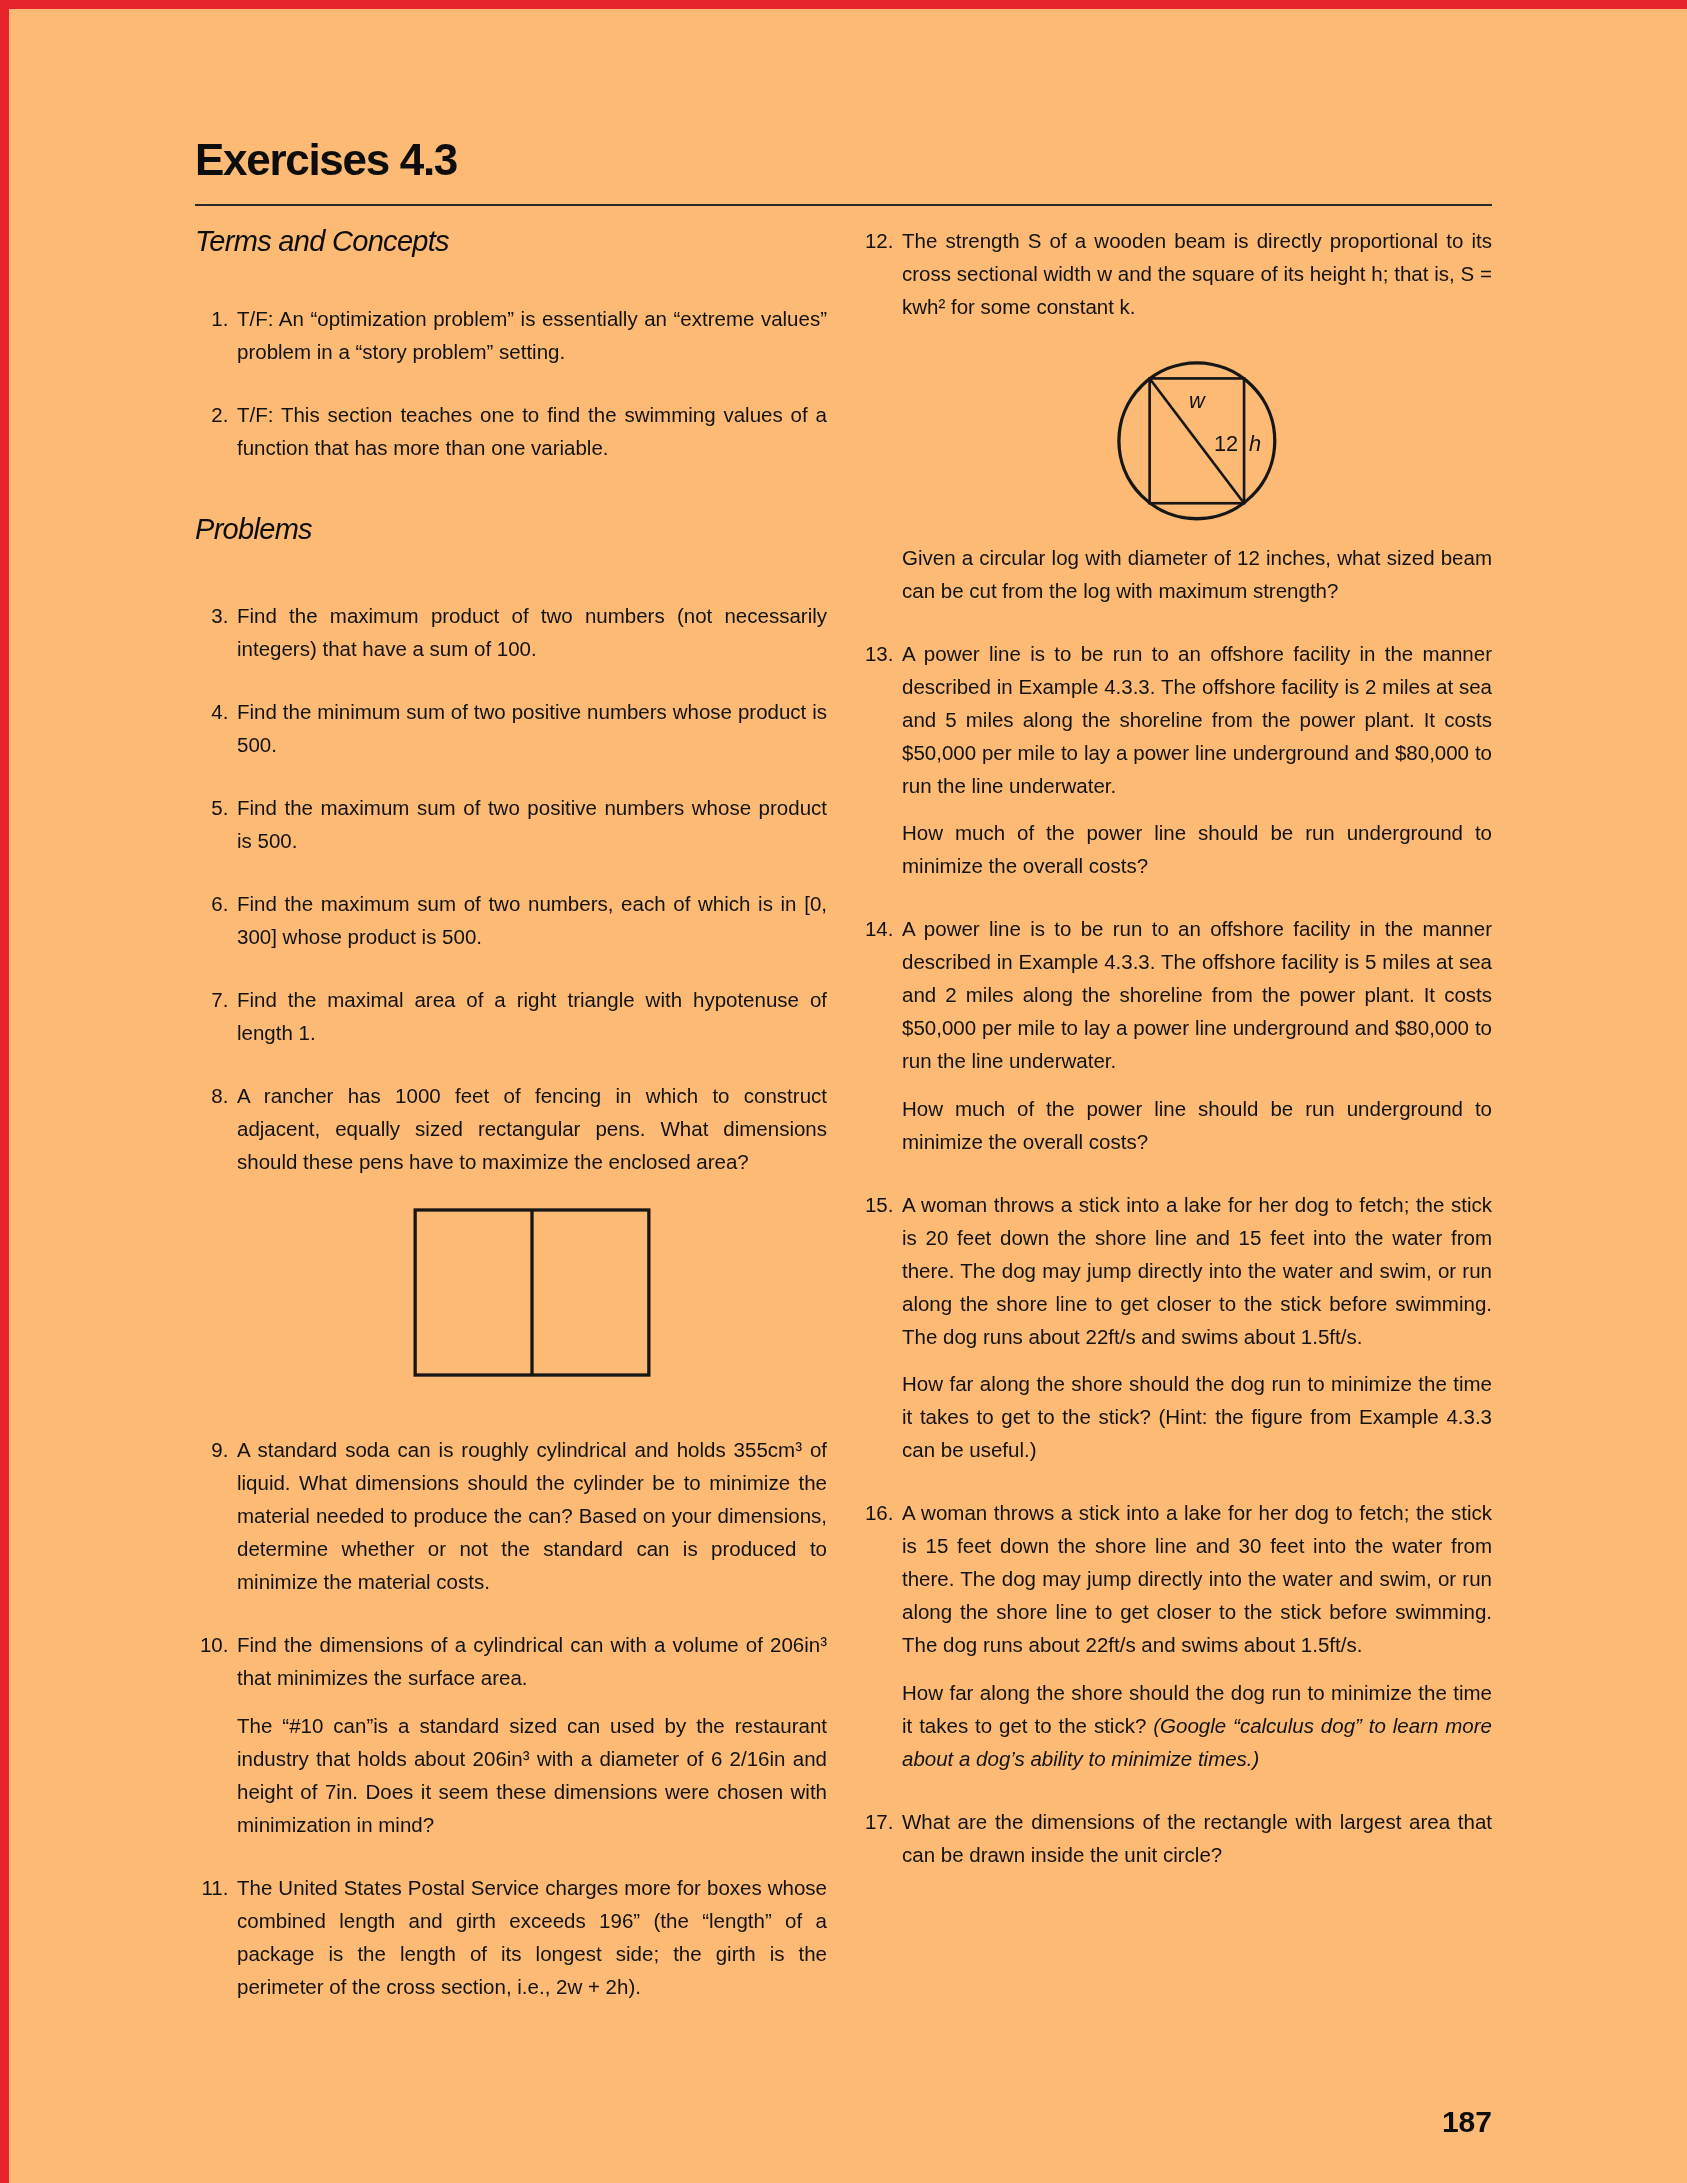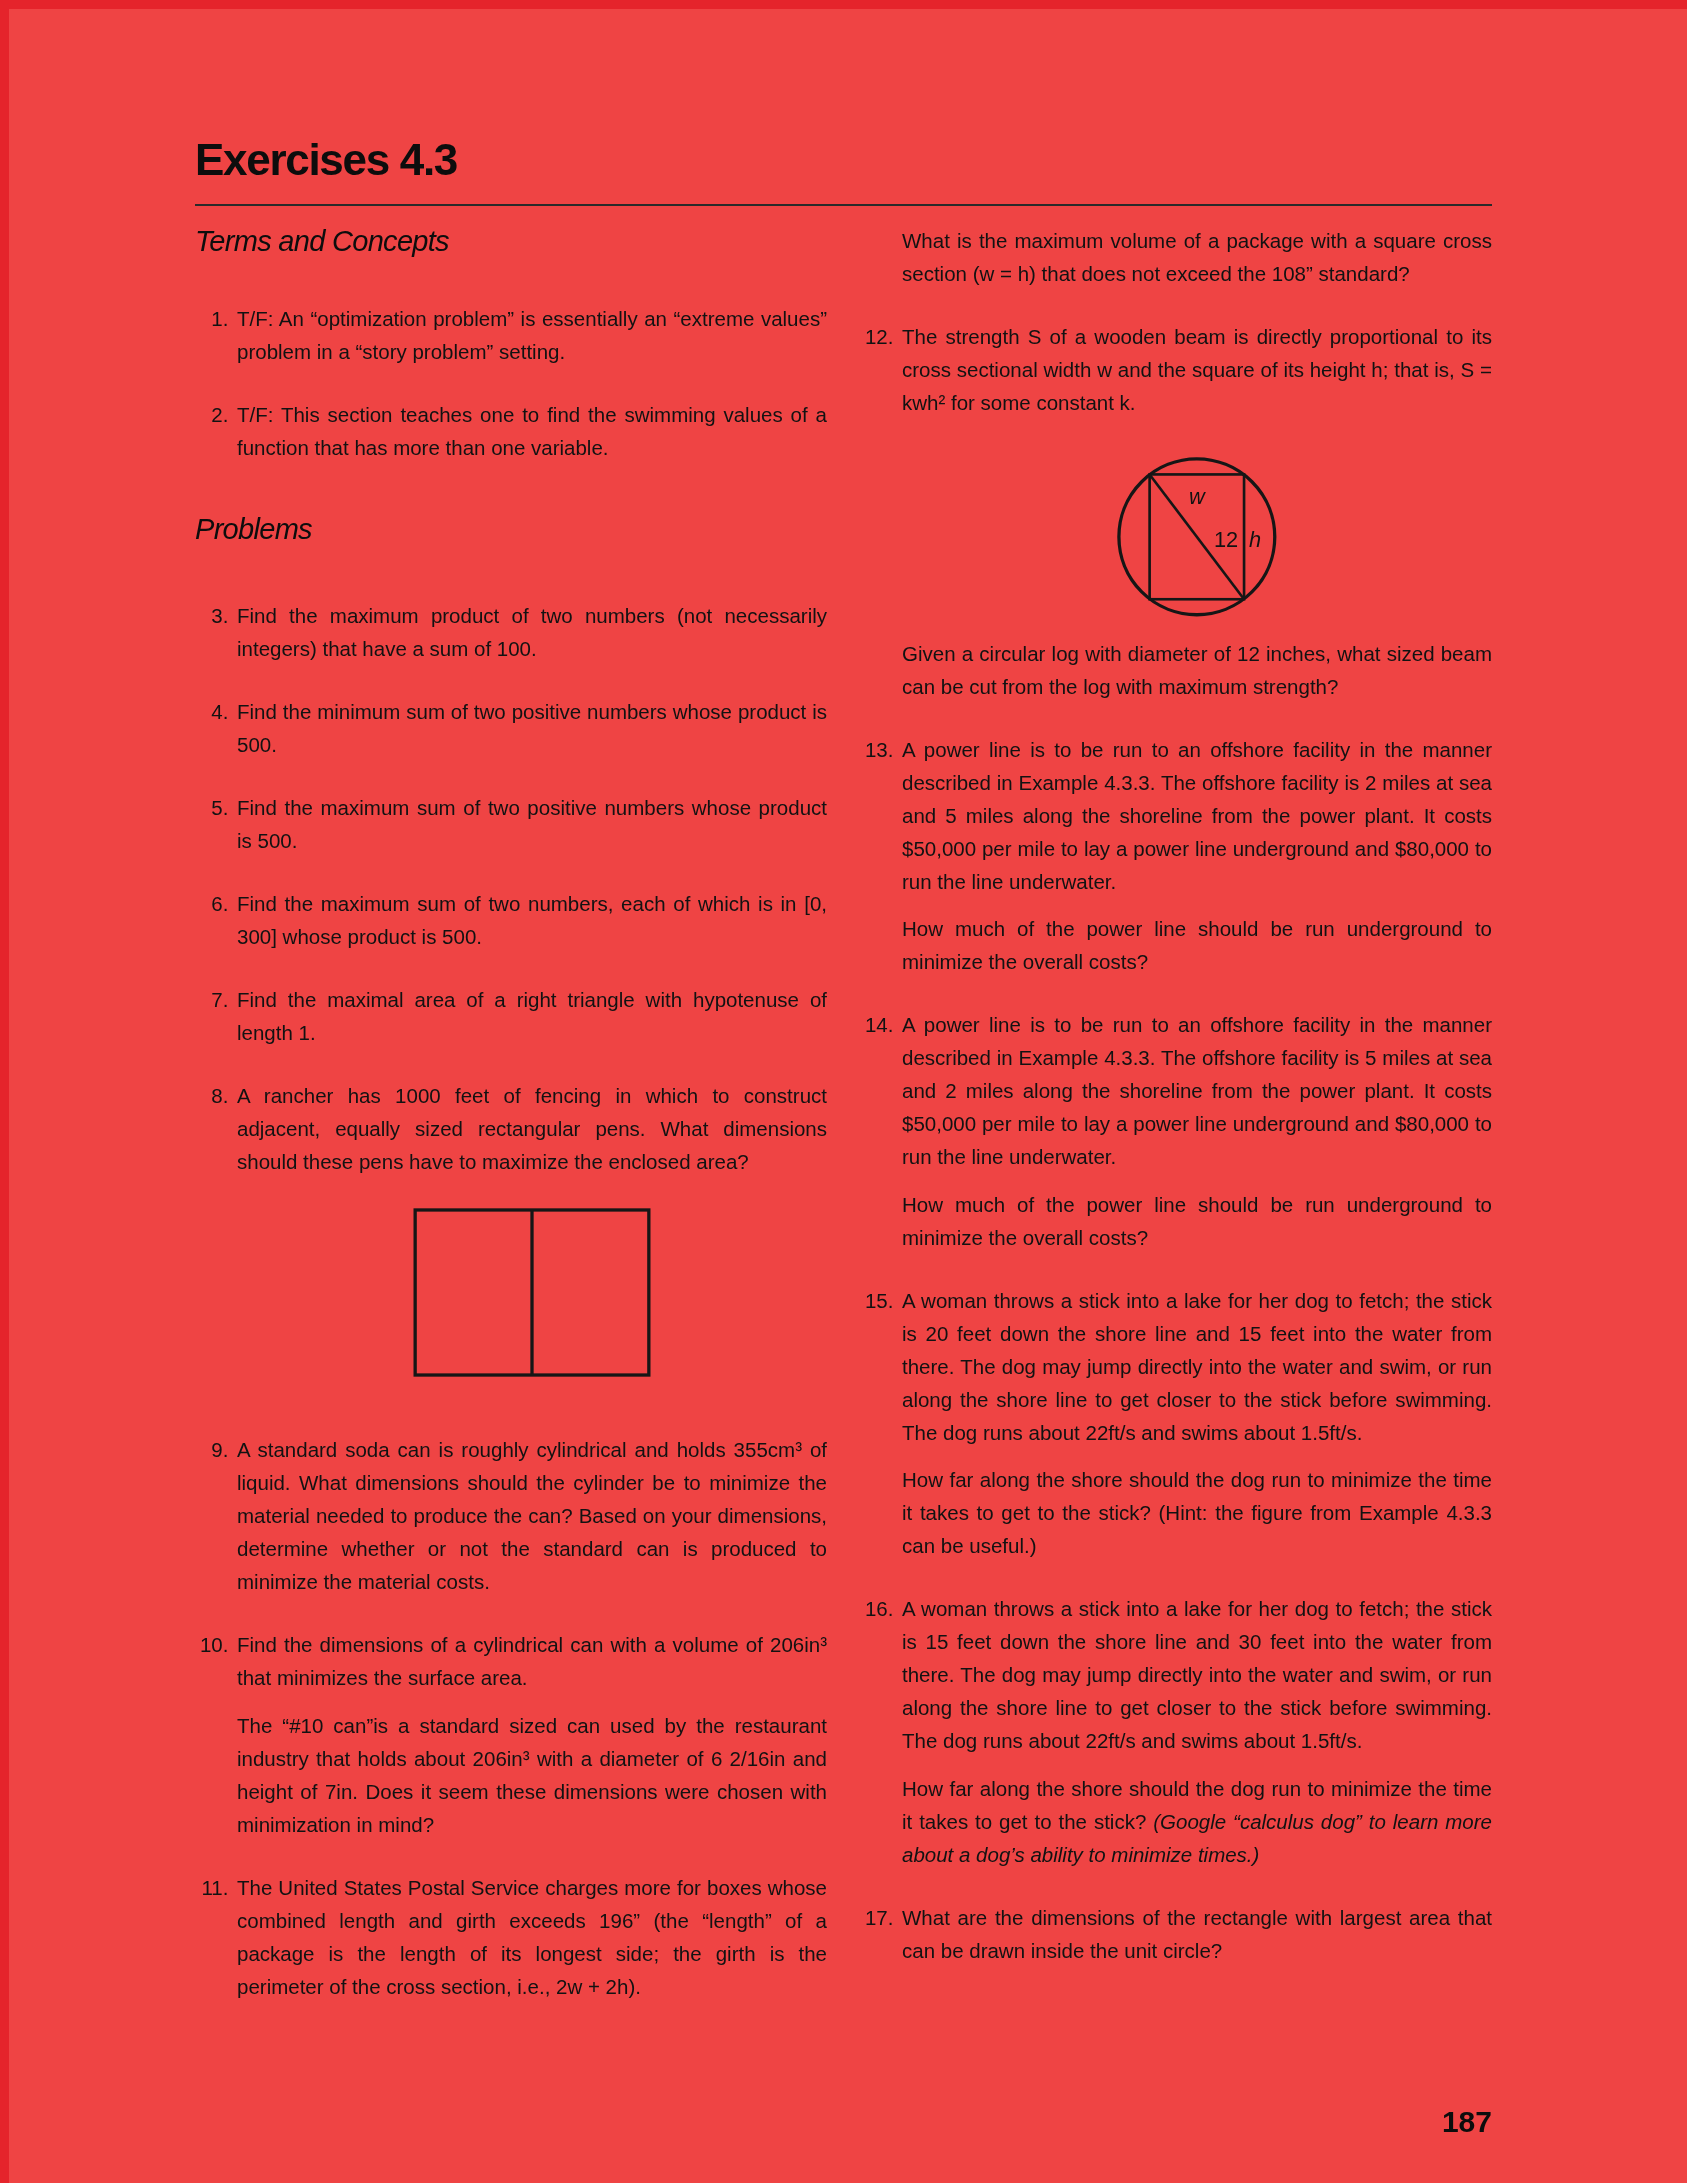--- a/index.html
+++ b/index.html
@@ -1,18 +1,18 @@
 <!DOCTYPE html>
 <html style="font-size:10.6px"><head>
 <meta charset="utf-8">
 <style>
   * { margin:0; padding:0; box-sizing:border-box; }
   html,body { background:#ffffff; }
   .page {
-    position:relative; width:1687px; height:2183px; background:#ef4444;
+    position:relative; width:1687px; height:2183px; background:#fdba74;
     font-family:"Liberation Sans", sans-serif; color:#121212; overflow:hidden;
   }
   .edge-top  { position:absolute; top:0; left:0; width:1687px; height:8.6px; background:#e5242b; }
   .edge-left { position:absolute; top:0; left:0; width:8.6px; height:2183px; background:#e5242b; }
 
   .title {
     position:absolute; left:195px; top:138px;
     font-size:44px; font-weight:700; letter-spacing:-1.3px; line-height:1; color:#0d0d0d;
   }
   .title-rule {
@@ -117,21 +117,20 @@
         <p class="sub">The “#10 can”is a standard sized can used by the restaurant industry that holds about 206in³ with a diameter of 6 2/16in and height of 7in. Does it seem these dimensions were chosen with minimization in mind?</p>
       </div>
     </div>
     <div class="item">
       <div class="num">11.</div>
       <div class="body">The United States Postal Service charges more for boxes whose combined length and girth exceeds 196” (the “length” of a package is the length of its longest side; the girth is the perimeter of the cross section, i.e., 2w + 2h).</div>
     </div>
   </div>
 
   <div class="col col-right">
-    <div class="para-indent">What is the maximum volume of a package with a square cross section (w = h) that does not exceed the 108” standard?</div>
 
     <div class="item">
       <div class="num">12.</div>
       <div class="body">The strength S of a wooden beam is directly proportional to its cross sectional width w and the square of its height h; that is, S = kwh² for some constant k.</div>
     </div>
 
     <div class="fig fig-circle">
       <svg width="179" height="177" viewBox="0 0 270 268" style="font-size:31px">
         <circle cx="134" cy="133" r="118" fill="none" stroke="#161616" stroke-width="5"></circle>
         <rect x="62.5" y="38.5" width="143" height="189" fill="none" stroke="#161616" stroke-width="4"></rect>

